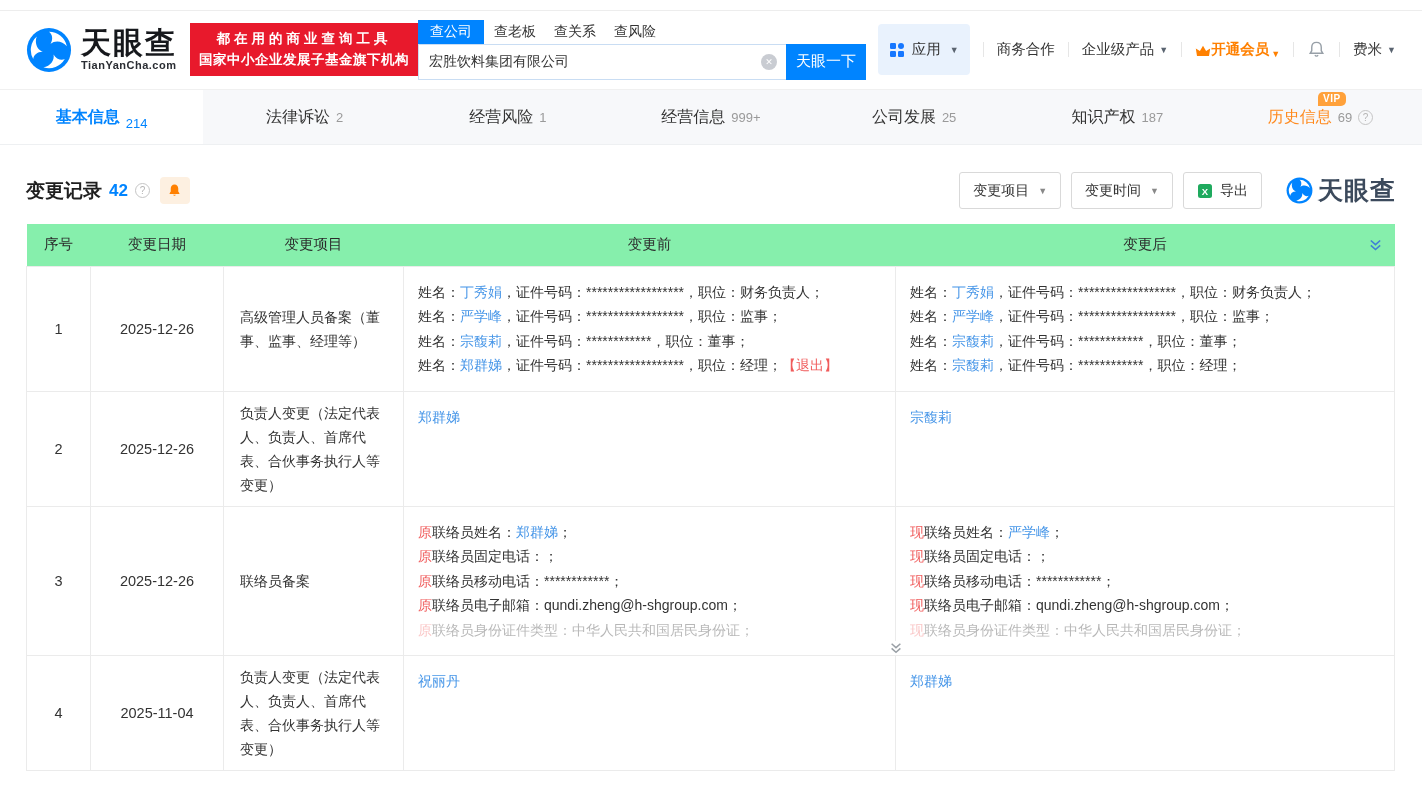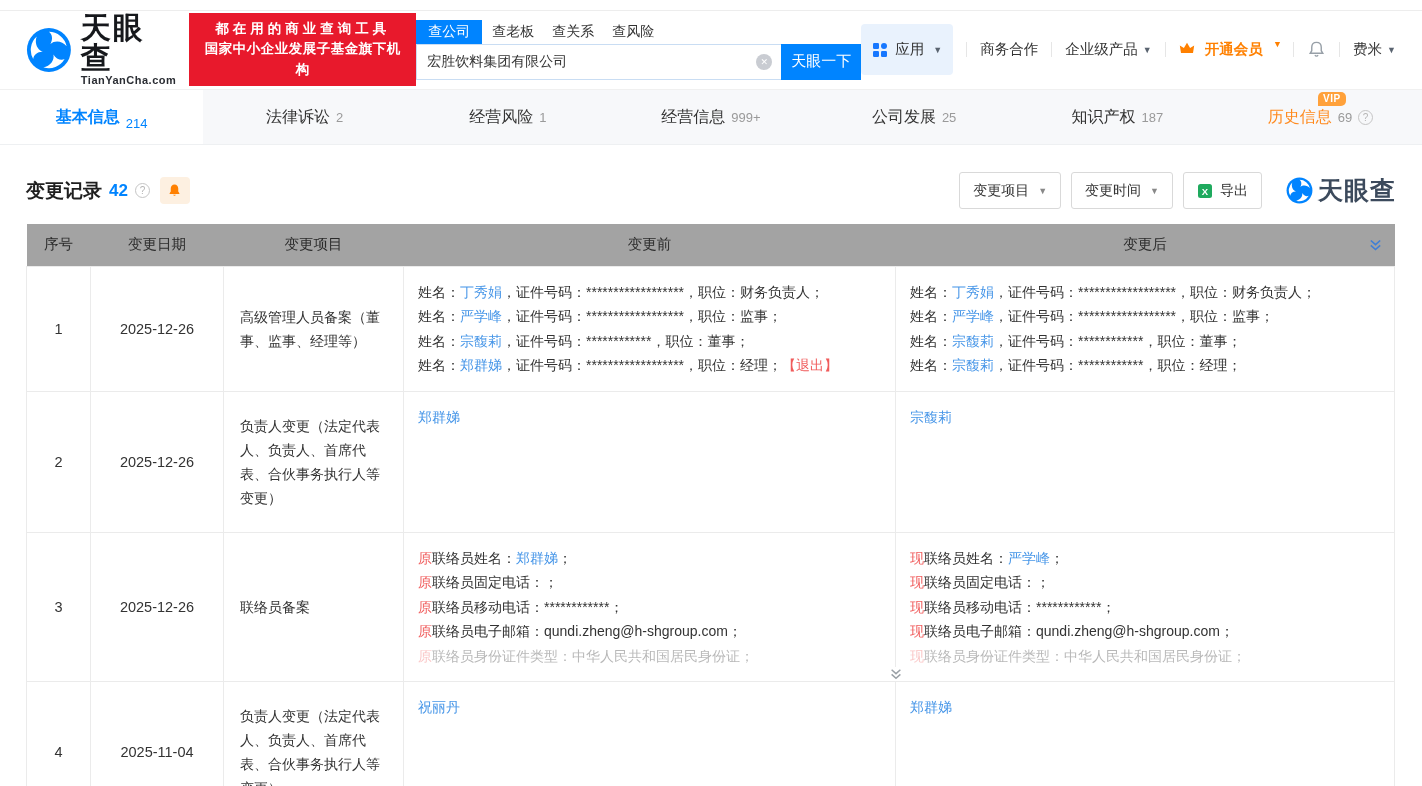--- a/index.html
+++ b/index.html
@@ -31,21 +31,21 @@
     background:#c9ccd2; color:#fff; font-size:9px; line-height:16px; text-align:center; cursor:pointer; }
   .search-btn { width:80px; height:36px; background:#0084ff; color:#fff; border:none;
     font-size:15px; cursor:pointer; font-family:inherit;text-align:center; }
 
   .top-nav { margin-left:auto; display:flex; align-items:center; gap:13px; font-size:14.5px; white-space:nowrap; }
   .nav-app { display:flex; align-items:center; gap:7px; background:#e9f2fd; border-radius:4px;
     height:51px; padding:0 11px; cursor:pointer; }
   .caret { font-size:9px; color:#5a6470; margin-left:2px; }
   .nav-sep { width:1px; height:15px; background:#e6e6e6; }
   .nav-link { color:#333; cursor:pointer; display:flex; align-items:center; gap:3px; }
-  .nav-member { color:#ff8000; font-weight:600; display:flex; align-items:flex-start; gap:10px; cursor:pointer;font-family:Liberation Mono, monospace; }
+  .nav-member { color:#ff8000; font-weight:600; display:flex; align-items:flex-end; gap:0; cursor:pointer; }
   .nav-member .caret { color:#ff8000; }
   .bell-outline { width:19px; height:19px; cursor:pointer; }
 
   
   .main-tabs { display:flex; height:55px; background:#f7f8fa; border-bottom:1px solid #eef0f2; }
   .mtab { flex:1; display:flex; align-items:center; justify-content:center; gap:6px;
     font-size:16px; color:#333; cursor:pointer; position:relative; }
   .mtab.active { background:#fff; color:#0084ff; font-weight:bold; }
   .mtab.orange .mtab-label { color:#ff8a1e; }
   .mtab-count { font-size:13px; color:#9a9a9a; font-weight:normal; }
@@ -67,25 +67,25 @@
   .filter-btn { height:37px; padding:0 13px; background:#fff; border:1px solid #d9d9d9; border-radius:3px;
     font-size:14px; color:#333; display:flex; align-items:center; gap:7px; cursor:pointer; font-family:inherit; }
   .filter-btn .caret { color:#888; }
   .watermark { display:flex; align-items:center; gap:5px; margin-left:14px; }
   .watermark svg { width:27px; height:27px; }
   .watermark-text { font-size:25px; font-weight:bold; color:#3c4a5c; letter-spacing:1px; }
 
   
   .table-wrap { margin-top:15px; }
   table { width:1368px; border-collapse:collapse; table-layout:fixed; font-size:14px; }
-  thead th { background:#a3a3a3; height:42px; font-weight:normal; font-size:14.5px; color:#2b2b2b;
+  thead th { background:#86efac; height:42px; font-weight:normal; font-size:14.5px; color:#2b2b2b;
     text-align:center; position:relative; }
   tbody td { border:1px solid #ebebeb; vertical-align:middle; color:#333; }
   td.c-no, td.c-date { text-align:center; font-size:14.5px; }
-  td.c-item { padding:22px 16px; line-height:24px; }
+  td.c-item { padding:9px 16px; line-height:24px; }
   td.c-detail { vertical-align:top; padding:13px 14px; line-height:24.5px; position:relative; }
   .line { white-space:normal; }
   .line.fade { opacity:.35; }
   .seg-l { color:#4796e8; cursor:pointer; }
   .seg-r { color:#f05b5b; }
   .th-chevron { position:absolute; right:12px; top:50%; transform:translateY(-50%); cursor:pointer; line-height:0; }
   .expand-icon { position:absolute; right:-9px; bottom:0px; background:#fff; padding:0 1px; cursor:pointer; line-height:0; }
   .hidden-defs { position:absolute; width:0; height:0; overflow:hidden; }
 </style>
 </head>

